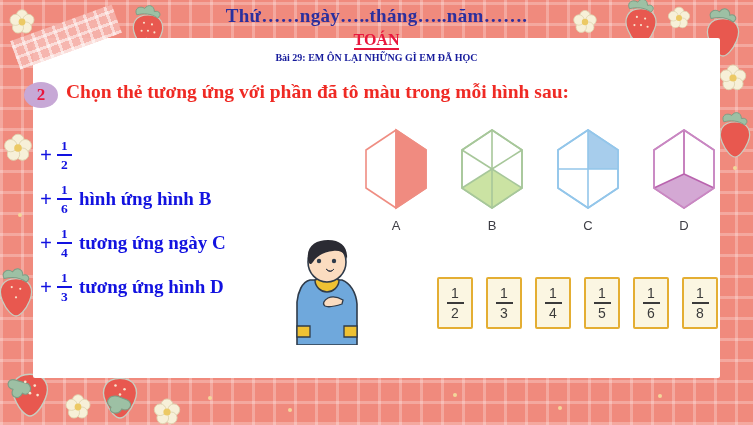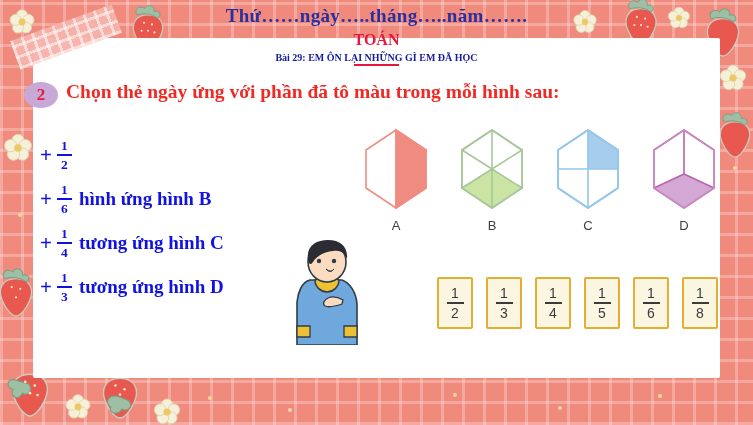--- a/index.html
+++ b/index.html
@@ -43,21 +43,21 @@
   }
   .toan {
     position: absolute;
     left: 0; top: 31px; width: 753px;
     text-align: center;
     color: #e8173d;
     font-weight: bold;
     font-size: 16px;
     font-family: "Liberation Serif", serif;
   }
-  .toan span { border-bottom: 2px solid #e8173d; padding-bottom: 16px; }
+  .toan span { border-bottom: 2px solid #e8173d; padding-bottom: 0px; }
   .bai {
     position: absolute;
     left: 0; top: 52px; width: 753px;
     text-align: center;
     color: #161b9c;
     font-weight: bold;
     font-size: 10px;
     font-family: "Liberation Serif", serif;
   }
   
@@ -301,21 +301,21 @@
 
   <div id="panel"></div>
 
   <div class="tape"></div>
 
   <div class="date-line">Thứ……ngày…..tháng…..năm…….</div>
   <div class="toan"><span>TOÁN</span></div>
   <div class="bai">Bài 29: EM ÔN LẠI NHỮNG GÌ EM ĐÃ HỌC</div>
 
   <div class="badge">2</div>
-  <div class="question">Chọn thẻ ngày ứng với phần đã tô màu trong mỗi hình sau:</div>
+  <div class="question">Chọn thẻ tương ứng với phần đã tô màu trong mỗi hình sau:</div>
 
   <div class="answers">
     <div class="ans-row">
       <span class="plus">+</span>
       <span class="frac">
         <span class="num">1</span>
         <span class="bar"></span>
         <span class="den">2</span>
       </span>
     </div>
@@ -328,21 +328,21 @@
       </span>
       <span>hình ứng hình B</span>
     </div>
     <div class="ans-row">
       <span class="plus">+</span>
       <span class="frac">
         <span class="num">1</span>
         <span class="bar"></span>
         <span class="den">4</span>
       </span>
-      <span>tương ứng hình C</span>
+      <span>tương ứng ngày C</span>
     </div>
     <div class="ans-row">
       <span class="plus">+</span>
       <span class="frac">
         <span class="num">1</span>
         <span class="bar"></span>
         <span class="den">3</span>
       </span>
       <span>tương ứng hình D</span>
     </div>

